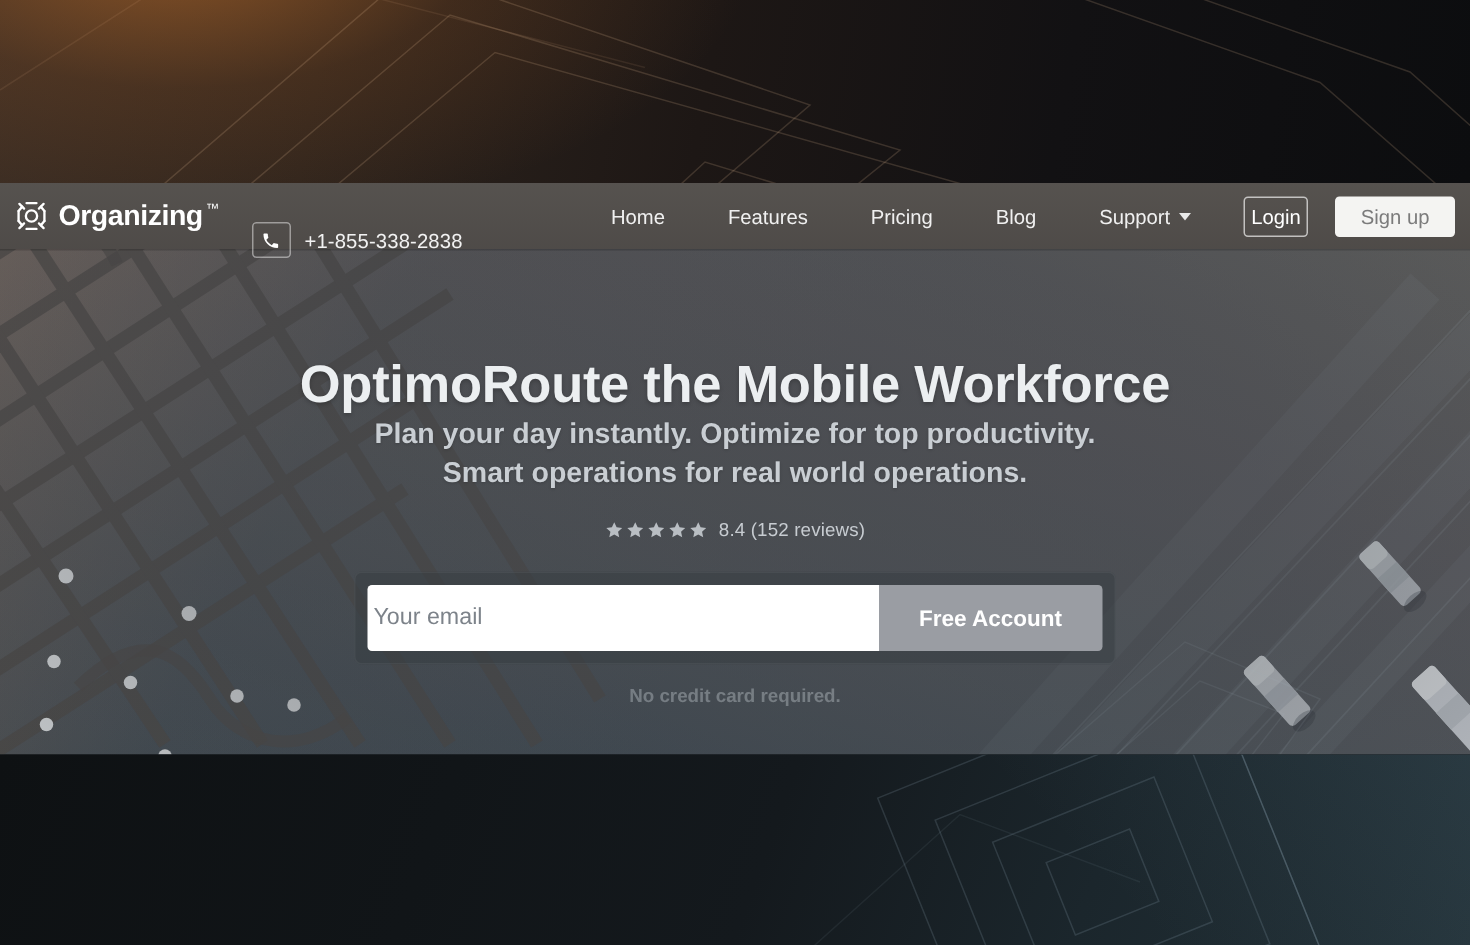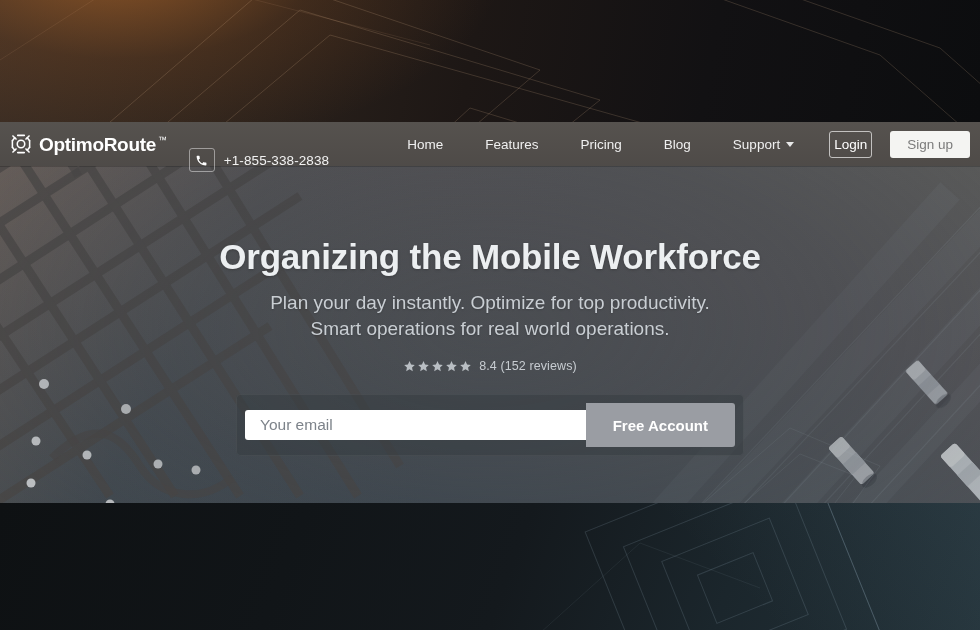--- a/index.html
+++ b/index.html
@@ -75,37 +75,37 @@
     position:absolute; inset:0;
     background:radial-gradient(640px 330px at 50% 48%, rgba(70,72,76,0.55) 0%, rgba(60,64,70,0.30) 55%, rgba(45,52,60,0.05) 100%);
   }
   .hero-inner { position:relative; z-index:10; text-align:center; padding-top:72px; }
 
   .h1 {
     color:#eceff1; font-size:35px; font-weight:bold; letter-spacing:-0.2px;
     line-height:1.1; text-shadow:0 1px 3px rgba(0,0,0,0.22);
   }
   .sub {
-    color:#c9ced3; font-size:19px; line-height:1.42; margin-top:13px; font-weight:normal;
+    color:#c9ced3; font-size:19px; line-height:1.42; font-weight:bold;
     text-shadow:0 1px 2px rgba(0,0,0,0.18);
   }
   .rating { margin-top:16px; display:flex; align-items:center; justify-content:center; gap:7px; }
   .stars { display:flex; gap:1px; }
   .star { display:block; }
   .rating-text { color:#c7ccd1; font-size:12.5px; letter-spacing:0.1px; }
 
   .form-shell {
     margin:21px auto 0; width:508px; height:62px; border-radius:5px;
     background:rgba(52,58,64,0.46);
     display:flex; align-items:center; padding:9px;
     box-shadow:inset 0 0 0 1px rgba(255,255,255,0.05);
   }
   .email-input {
-    flex:1; height:30px; border:none; outline:none; background:#ffffff;
-    border-radius:3px 0 0 3px; padding:0 15px; font-size:15.5px; color:#4a4f55;
+    flex:1; height:44px; border:none; outline:none; background:#ffffff;
+    border-radius:3px 0 0 3px; padding:0 4px; font-size:15.5px; color:#4a4f55;
     font-family:"Liberation Sans", sans-serif;
   }
   .email-input::placeholder { color:#7d838a; }
   .btn-free {
     height:44px; border:none; background:#9a9da3; color:#ffffff;
     font-size:15px; font-weight:bold; padding:0 27px; border-radius:0 3px 3px 0;
     cursor:pointer; font-family:"Liberation Sans", sans-serif; white-space:nowrap;
   }
   .nocard {
     margin-top:14px; color:rgba(196,202,208,0.40); font-size:12.5px; font-weight:bold;
@@ -158,21 +158,21 @@
           <path d="M2.6 8.4 L2.6 15.6"></path>
             <path d="M21.4 8.4 L21.4 15.6"></path>
           <path d="M8.4 2.6 L15.6 2.6"></path>
             <path d="M8.4 21.4 L15.6 21.4"></path>
           <path d="M2.6 8.4 L5.2 5.2"></path>
             <path d="M21.4 8.4 L18.8 5.2"></path>
           <path d="M2.6 15.6 L5.2 18.8"></path>
             <path d="M21.4 15.6 L18.8 18.8"></path>
         </g>
       </svg>
-      <span class="logo-text"><span>OptimoRoute</span><sup class="logo-tm">™</sup></span>
+      <span class="logo-text"><span>Organizing</span><sup class="logo-tm">™</sup></span>
     </div>
 
     <div class="phone-wrap">
       <span class="phone-box">
         <svg width="13" height="13" viewBox="0 0 24 24" fill="#ffffff">
           <path d="M6.6 10.8c1.4 2.8 3.8 5.2 6.6 6.6l2.2-2.2c.3-.3.7-.4 1-.2 1.2.4 2.4.6 3.7.6.6 0 1 .4 1 1V20c0 .6-.4 1-1 1C10.6 21 3 13.4 3 4c0-.6.4-1 1-1h3.4c.6 0 1 .4 1 1 0 1.3.2 2.5.6 3.7.1.4 0 .8-.2 1l-2.2 2.1z"></path>
         </svg>
       </span>
       <span class="phone-num">+1-855-338-2838</span>
     </div>
@@ -289,21 +289,21 @@
         <g fill="none" stroke="rgba(200,215,225,0.10)" stroke-width="1">
           <path d="M 700 340 L 790 262 L 880 300 L 828 372"></path>
           <path d="M 732 348 L 800 288 L 856 310 L 820 356"></path>
         </g>
       </g>
     </svg>
 
     <div class="hero-vig"></div>
 
     <div class="hero-inner">
-      <h1 class="h1">Organizing the Mobile Workforce</h1>
+      <h1 class="h1">OptimoRoute the Mobile Workforce</h1>
       <p class="sub">
         <span>Plan your day instantly. Optimize for top productivity.</span><br>
         <span>Smart operations for real world operations.</span>
       </p>
 
       <div class="rating">
         <span class="stars">
           <svg class="star" width="13" height="13" viewBox="0 0 24 24" fill="#b9bec3">
               <path d="M12 2l2.9 6.3 6.9.8-5.1 4.7 1.4 6.8L12 17.3 5.9 20.6l1.4-6.8L2.2 9.1l6.9-.8z"></path>
             </svg>
@@ -321,20 +321,21 @@
             </svg>
         </span>
         <span class="rating-text">8.4 (152 reviews)</span>
       </div>
 
       <form class="form-shell">
         <input class="email-input" type="text" placeholder="Your email" style="">
         <button class="btn-free" type="submit">Free Account</button>
       </form>
 
+      <div class="nocard">No credit card required.</div>
     </div>
   </div>
 
   <div class="bottom">
     <svg width="980" height="127" viewBox="0 0 980 127">
       <g fill="none" stroke="rgba(165,190,205,0.17)" stroke-width="1" transform="translate(735,85) rotate(-22)">
         <rect x="-118" y="-108" width="236" height="216"></rect>
         <path d="M 118 -108 L 118 108 L -118 108"></path>
         <rect x="-88" y="-80" width="176" height="160"></rect>
         <rect x="-58" y="-52" width="116" height="104"></rect>

